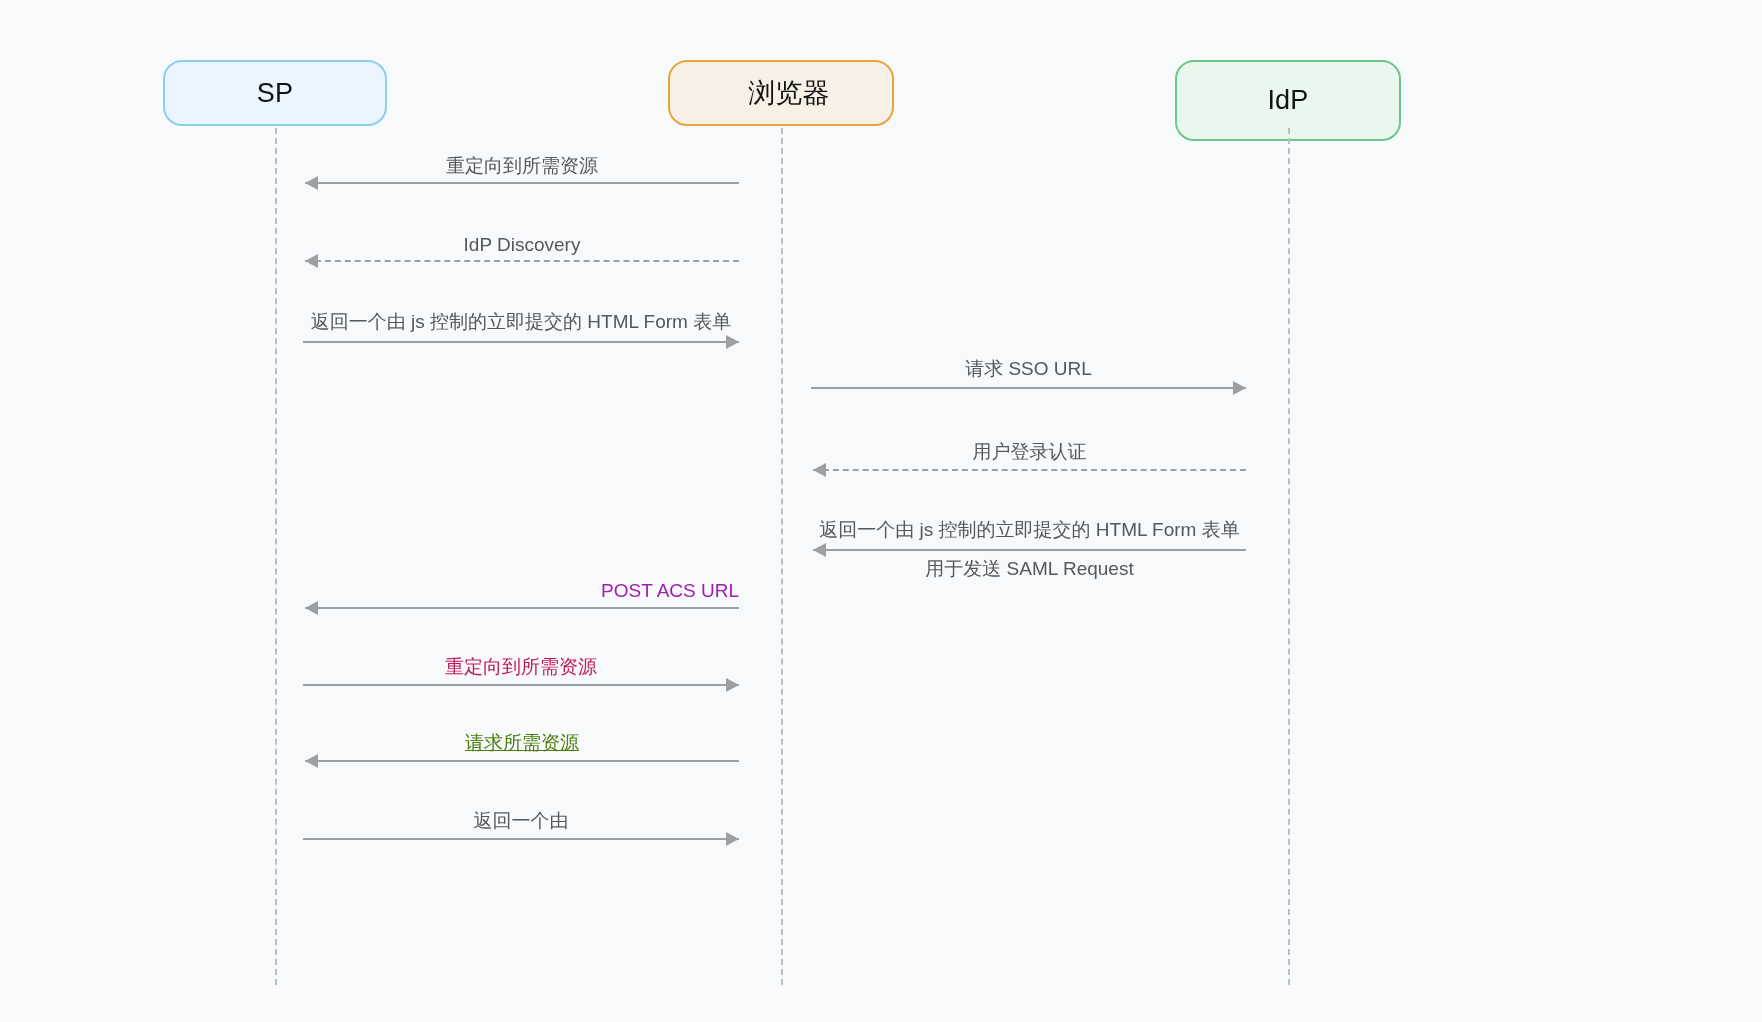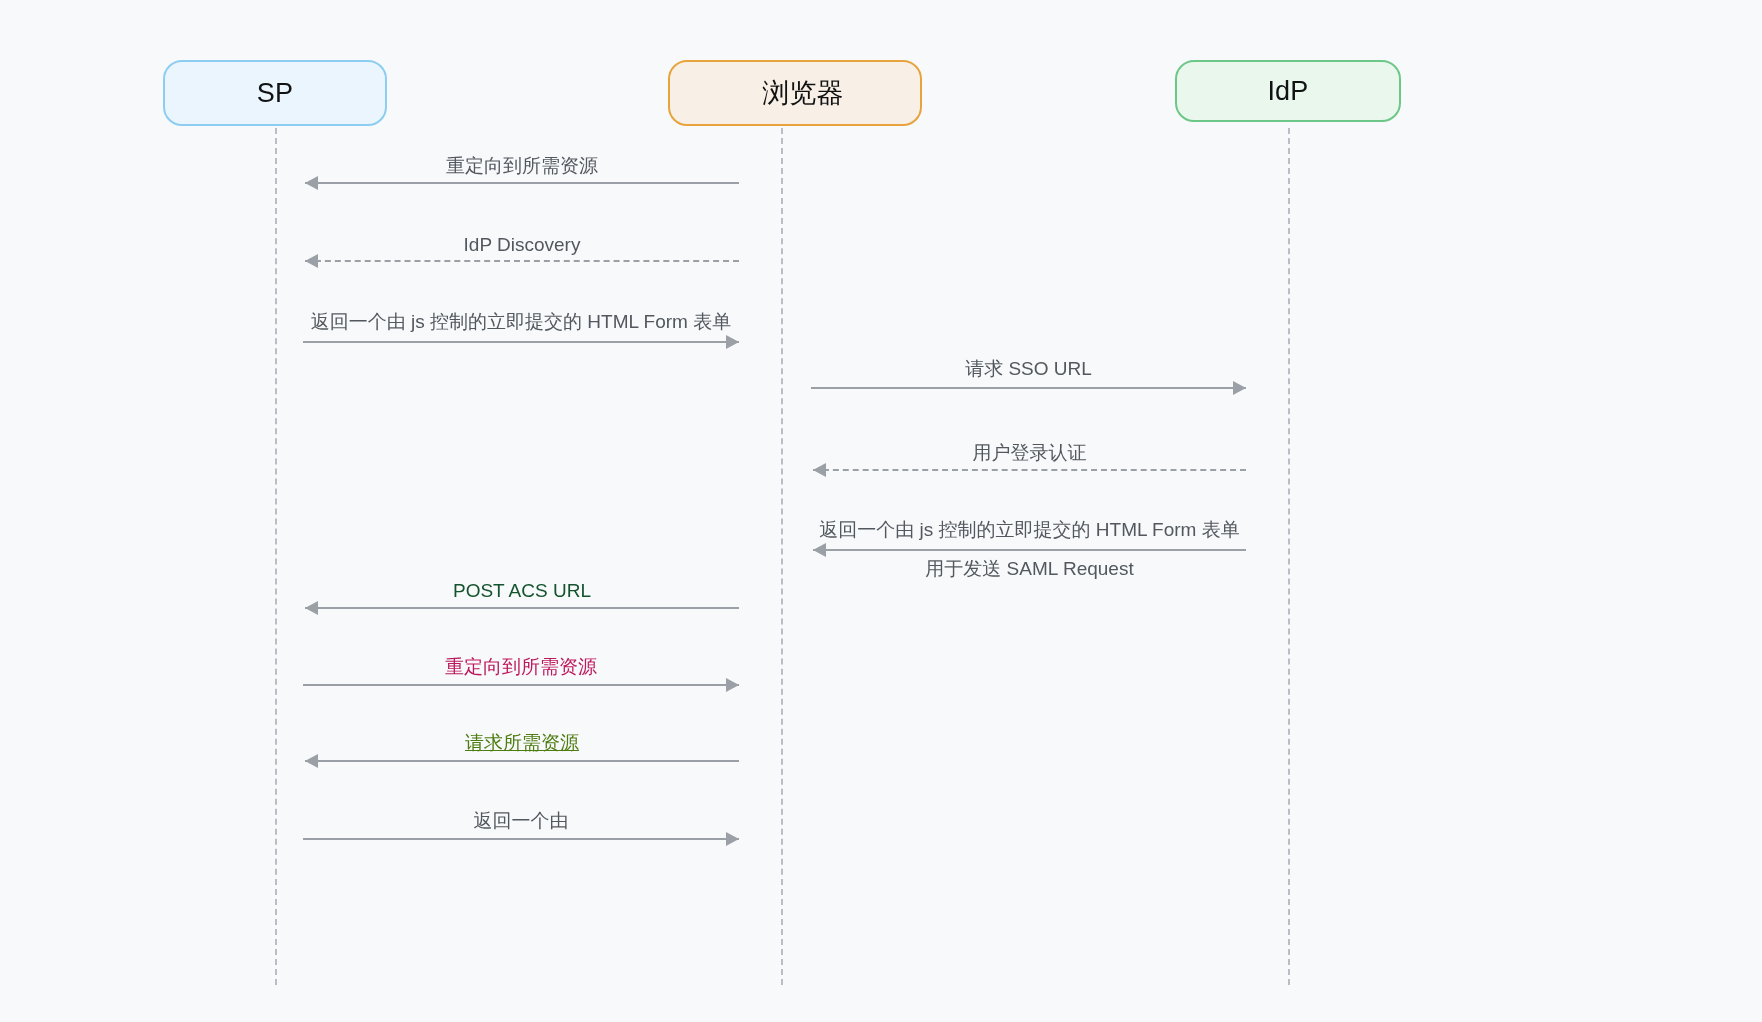--- a/index.html
+++ b/index.html
@@ -80,50 +80,50 @@
   }
 </style>
 </head>
 <body>
 
 <div id="diagram">
     <div class="participant-box" style="left: 163px; top: 60px; width: 224px; height: 66px; background: rgb(234, 245, 253); border-color: rgb(142, 205, 242);">
       <span class="participant-label" style="color: rgb(17, 18, 20);">SP</span>
     </div>
     <div class="lifeline" style="left: 275px; top: 128px; height: 857px; border-left-color: rgb(185, 190, 198);"></div>
-    <div class="participant-box" style="left: 668px; top: 60px; width: 254px; height: 66px; background: rgb(248, 240, 230); border-color: rgb(232, 163, 61); padding-left: 16px;">
+    <div class="participant-box" style="left: 668px; top: 60px; width: 226px; height: 66px; background: rgb(248, 240, 230); border-color: rgb(232, 163, 61); padding-left: 16px;">
       <span class="participant-label" style="color: rgb(17, 18, 20);">浏览器</span>
     </div>
     <div class="lifeline" style="left: 781px; top: 128px; height: 857px; border-left-color: rgb(185, 190, 198);"></div>
-    <div class="participant-box" style="left: 1175px; top: 60px; width: 226px; height: 62px; background: rgb(233, 247, 236); border-color: rgb(108, 199, 136);">
+    <div class="participant-box" style="left: 1175px; top: 60px; width: 226px; height: 81px; background: rgb(233, 247, 236); border-color: rgb(108, 199, 136);">
       <span class="participant-label" style="color: rgb(17, 18, 20);">IdP</span>
     </div>
     <div class="lifeline" style="left: 1288px; top: 128px; height: 857px; border-left-color: rgb(185, 190, 198);"></div>
     <div class="msg-line solid" style="left: 305px; top: 182px; width: 434px; border-top-color: rgb(154, 160, 166);"></div>
     <div class="arrowhead left" style="top: 176px; left: 305px; border-right-color: rgb(154, 160, 166);"></div>
     <div class="msg-label" style="left: 305px; width: 434px; top: 155px; color: rgb(83, 88, 94);">重定向到所需资源</div>
     <div class="msg-line dashed" style="left: 305px; top: 260px; width: 434px; border-top-color: rgb(154, 160, 166);"></div>
     <div class="arrowhead left" style="top: 254px; left: 305px; border-right-color: rgb(154, 160, 166);"></div>
     <div class="msg-label" style="left: 305px; width: 434px; top: 234px; color: rgb(83, 88, 94);">IdP Discovery</div>
     <div class="msg-line solid" style="left: 303px; top: 341px; width: 436px; border-top-color: rgb(154, 160, 166);"></div>
     <div class="arrowhead right" style="top: 335px; left: 726px; border-left-color: rgb(154, 160, 166);"></div>
     <div class="msg-label" style="left: 303px; width: 436px; top: 311px; color: rgb(83, 88, 94);">返回一个由 js 控制的立即提交的 HTML Form 表单</div>
     <div class="msg-line solid" style="left: 811px; top: 387px; width: 435px; border-top-color: rgb(154, 160, 166);"></div>
     <div class="arrowhead right" style="top: 381px; left: 1233px; border-left-color: rgb(154, 160, 166);"></div>
     <div class="msg-label" style="left: 811px; width: 435px; top: 358px; color: rgb(83, 88, 94);">请求 SSO URL</div>
     <div class="msg-line dashed" style="left: 813px; top: 469px; width: 433px; border-top-color: rgb(154, 160, 166);"></div>
     <div class="arrowhead left" style="top: 463px; left: 813px; border-right-color: rgb(154, 160, 166);"></div>
-    <div class="msg-label" style="left: 813px; width: 433px; top: 442px; color: rgb(83, 88, 94);">用户登录认证</div>
+    <div class="msg-label" style="left: 813px; width: 433px; top: 442px; color: rgb(83, 88, 94); font-family: Liberation Mono, monospace;">用户登录认证</div>
     <div class="msg-line solid" style="left: 813px; top: 549px; width: 433px; border-top-color: rgb(154, 160, 166);"></div>
     <div class="arrowhead left" style="top: 543px; left: 813px; border-right-color: rgb(154, 160, 166);"></div>
     <div class="msg-label" style="left: 813px; width: 433px; top: 519px; color: rgb(83, 88, 94);">返回一个由 js 控制的立即提交的 HTML Form 表单</div>
     <div class="msg-sublabel" style="left: 813px; width: 433px; top: 558px; color: rgb(83, 88, 94);">用于发送 SAML Request</div>
     <div class="msg-line solid" style="left: 305px; top: 607px; width: 434px; border-top-color: rgb(154, 160, 166);"></div>
     <div class="arrowhead left" style="top: 601px; left: 305px; border-right-color: rgb(154, 160, 166);"></div>
-    <div class="msg-label" style="left: 305px; width: 434px; top: 580px; color: #14532d;">POST ACS URL</div>
+    <div class="msg-label" style="left: 305px; width: 434px; top: 580px; color: #a21caf; text-align: right;">POST ACS URL</div>
     <div class="msg-line solid" style="left: 303px; top: 684px; width: 436px; border-top-color: rgb(154, 160, 166);"></div>
     <div class="arrowhead right" style="top: 678px; left: 726px; border-left-color: rgb(154, 160, 166);"></div>
     <div class="msg-label" style="left: 303px; width: 436px; top: 656px; color: #be185d;">重定向到所需资源</div>
     <div class="msg-line solid" style="left: 305px; top: 760px; width: 434px; border-top-color: rgb(154, 160, 166);"></div>
     <div class="arrowhead left" style="top: 754px; left: 305px; border-right-color: rgb(154, 160, 166);"></div>
     <div class="msg-label" style="left: 305px; width: 434px; top: 732px; color: #4d7c0f; text-decoration: underline;">请求所需资源</div>
     <div class="msg-line solid" style="left: 303px; top: 838px; width: 436px; border-top-color: rgb(154, 160, 166);"></div>
     <div class="arrowhead right" style="top: 832px; left: 726px; border-left-color: rgb(154, 160, 166);"></div>
     <div class="msg-label" style="left: 303px; width: 436px; top: 810px; color: rgb(83, 88, 94);">返回一个由</div>
   </div>

